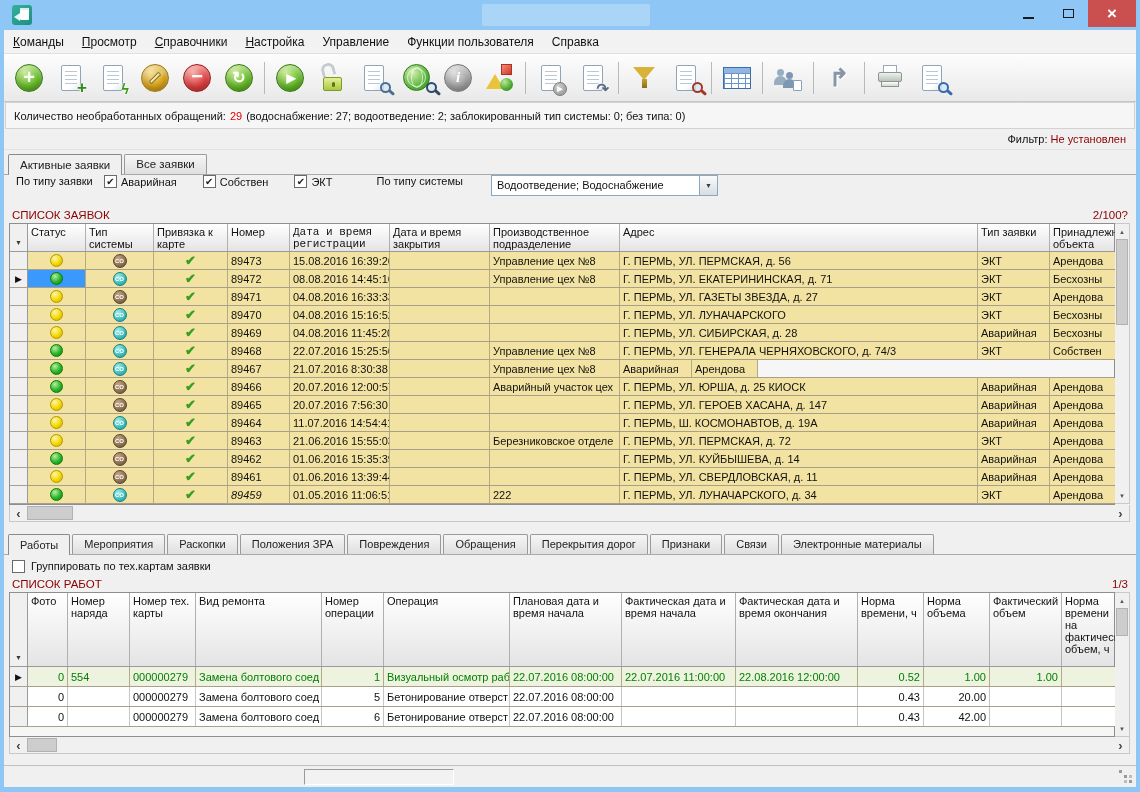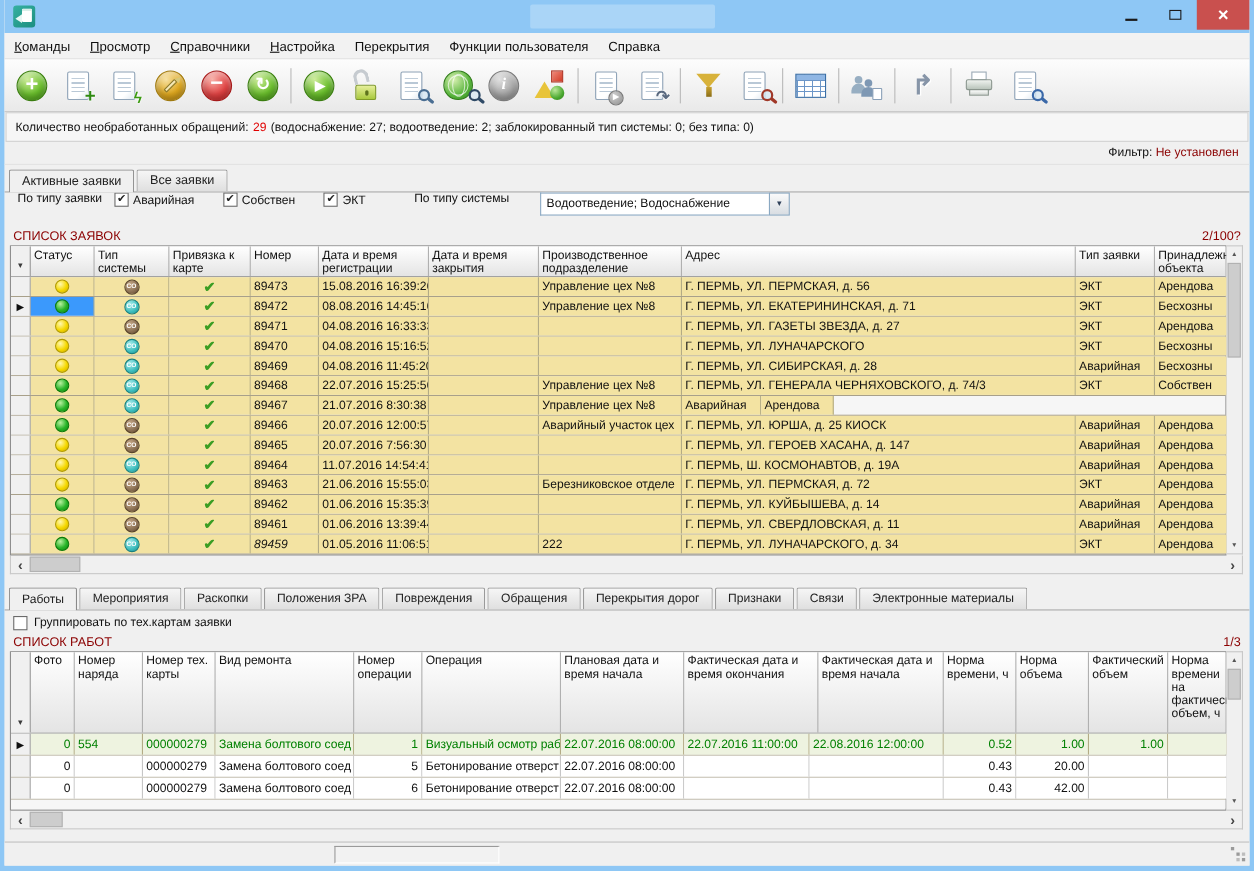--- a/index.html
+++ b/index.html
@@ -199,21 +199,21 @@
           <span>×</span>
         </span>
     </span>
   </div>
 
   <div class="menubar" id="menubar">
       <span class="menu-item"><u>К</u>оманды</span>
       <span class="menu-item"><u>П</u>росмотр</span>
       <span class="menu-item"><u>С</u>правочники</span>
       <span class="menu-item"><u>Н</u>астройка</span>
-      <span class="menu-item">Перекрытия</span>
+      <span class="menu-item">Управление</span>
       <span class="menu-item">Функции пользователя</span>
       <span class="menu-item">Справка</span>
     </div>
 
   <div class="toolbar" id="toolbar">
       <span class="tbtn">
         <span class="circ c-green">
           <span class="g gplus">+</span>
         </span>
       </span>
@@ -385,21 +385,21 @@
     <div class="gridrowflex">
       <div class="gridmain" id="topgrid" style="width: 1106px;">
           <div class="g-hrow" style="height: 28px;">
             <span class="g-hcell g-ind" style="width: 18px;">
               <span class="indarrow">▼</span>
             </span>
             <span class="g-hcell" style="width: 58px;">Статус</span>
             <span class="g-hcell" style="width: 68px;">Тип системы</span>
             <span class="g-hcell" style="width: 74px;">Привязка к карте</span>
             <span class="g-hcell" style="width: 62px;">Номер</span>
-            <span class="g-hcell" style="width: 100px;">Дата и время регистрации</span>
+            <span class="g-hcell" style="width: 100px; font-family: Liberation Mono, monospace;">Дата и время регистрации</span>
             <span class="g-hcell" style="width: 100px;">Дата и время закрытия</span>
             <span class="g-hcell" style="width: 130px;">Производственное подразделение</span>
             <span class="g-hcell" style="width: 358px;">Адрес</span>
             <span class="g-hcell" style="width: 72px;">Тип заявки</span>
             <span class="g-hcell" style="width: 66px;">Принадлежность объекта</span>
           </div>
           <div class="g-row yellow-row" style="height: 18px;">
             <span class="g-cell g-ind" style="width: 18px;"></span>
             <span class="g-cell ctr" style="width: 58px;">
               <span class="ball yellow"></span>
@@ -714,22 +714,22 @@
             <span class="g-hcell g-ind" style="width: 18px;">
               <span class="indarrow">▼</span>
             </span>
             <span class="g-hcell" style="width: 40px;">Фото</span>
             <span class="g-hcell" style="width: 62px;">Номер наряда</span>
             <span class="g-hcell" style="width: 66px;">Номер тех. карты</span>
             <span class="g-hcell" style="width: 126px;">Вид ремонта</span>
             <span class="g-hcell" style="width: 62px;">Номер операции</span>
             <span class="g-hcell" style="width: 126px;">Операция</span>
             <span class="g-hcell" style="width: 112px;">Плановая дата и время начала</span>
+            <span class="g-hcell" style="width: 114px;">Фактическая дата и время начала</span>
             <span class="g-hcell" style="width: 122px;">Фактическая дата и время окончания</span>
-            <span class="g-hcell" style="width: 114px;">Фактическая дата и время начала</span>
             <span class="g-hcell" style="width: 66px;">Норма времени, ч</span>
             <span class="g-hcell" style="width: 66px;">Норма объема</span>
             <span class="g-hcell" style="width: 72px;">Фактический объем</span>
             <span class="g-hcell" style="width: 54px;">Норма времени на фактический объем, ч</span>
           </div>
           <div class="g-row green-row" style="height: 20px;">
             <span class="g-cell g-ind" style="width: 18px;">
               <span class="rowptr">▶</span>
             </span>
             <span class="g-cell rt" style="width: 40px;">0</span>

